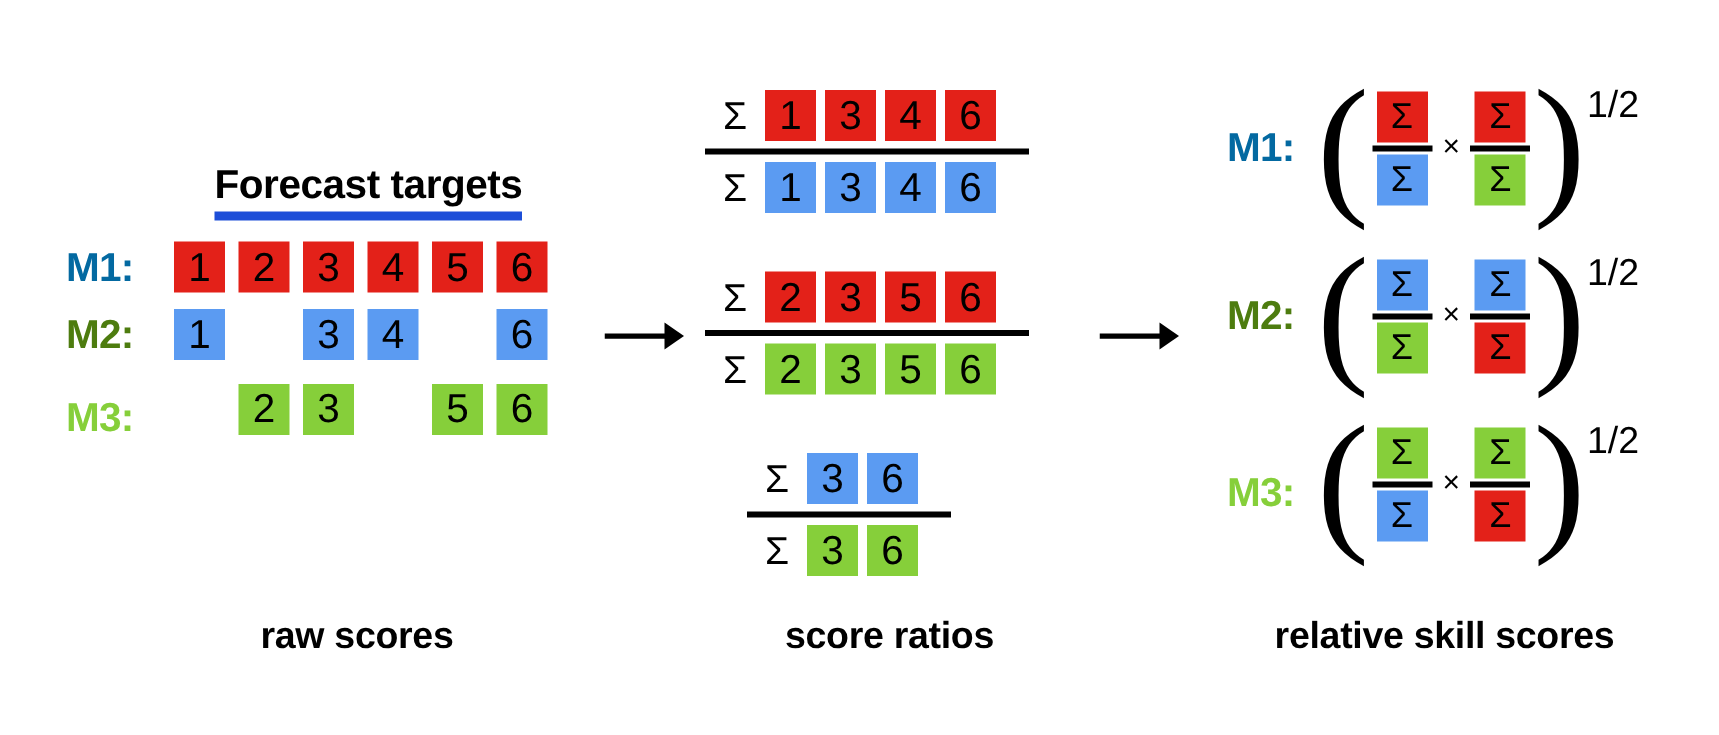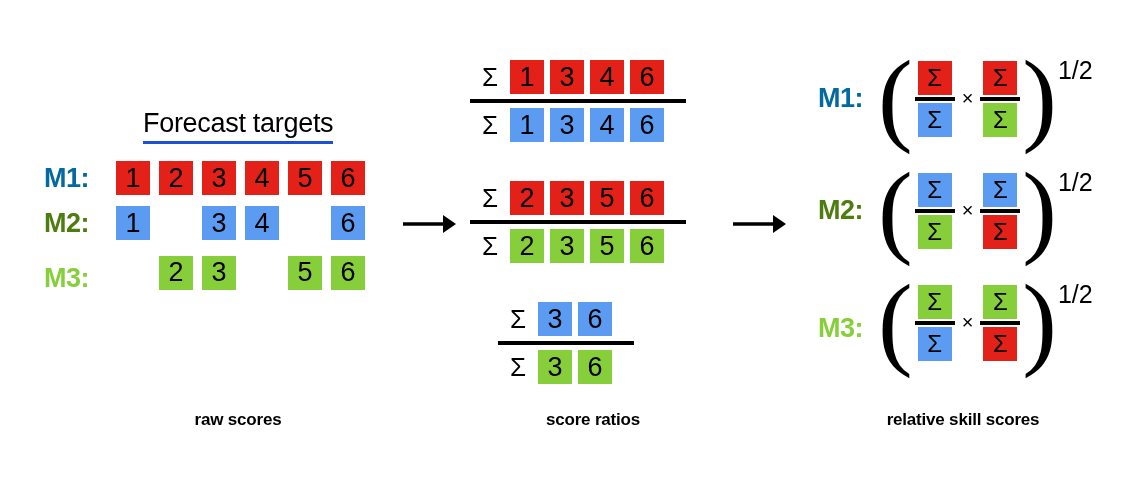--- a/index.html
+++ b/index.html
@@ -48,22 +48,23 @@
   }
   .forecast-header {
     position: absolute;
     left: 99px;
     top: 0px;
     font-size: 27px;
     letter-spacing: -0.3px;
     white-space: nowrap;
   }
   .forecast-header .ul-text {
-    border-bottom: 3px solid #1d4ed8;
+    border-bottom: 6px solid #1d4ed8;
     padding-bottom: 3px;
+    font-weight: bold;
   }
   .raw-row {
     position: absolute;
     display: flex;
     align-items: center;
     left: 0;
   }
   .raw-row .row-label {
     width: 72px;
     font-size: 27px;
@@ -164,21 +165,21 @@
     align-self: flex-start;
     margin-top: -2px;
     margin-left: 1px;
     white-space: nowrap;
   }
 
   
   .caption {
     position: absolute;
     top: 410px;
-    font-size: 17px;
+    font-size: 25px;
     font-weight: bold;
     text-align: center;
     letter-spacing: -0.2px;
     white-space: nowrap;
   }
   #caption-0 { left: 113px; width: 250px; }
   #caption-1 { left: 468px; width: 250px; }
   #caption-2 { left: 818px; width: 290px; }
 </style>
 </head>

